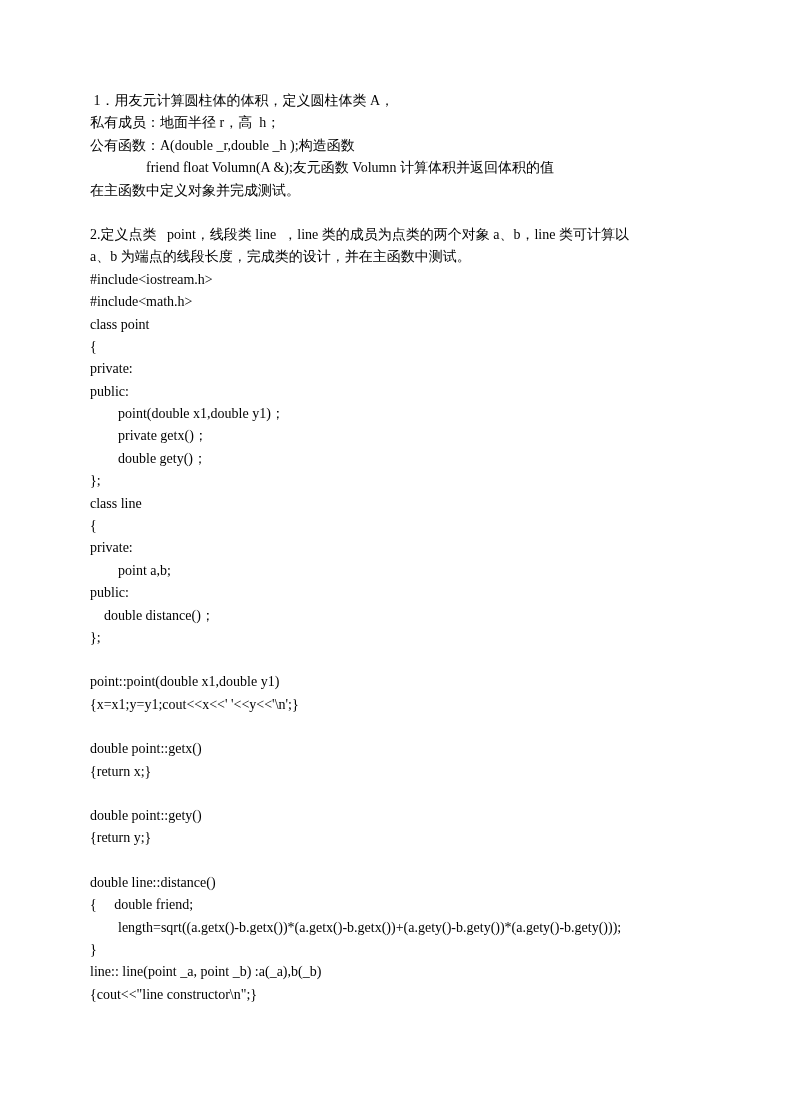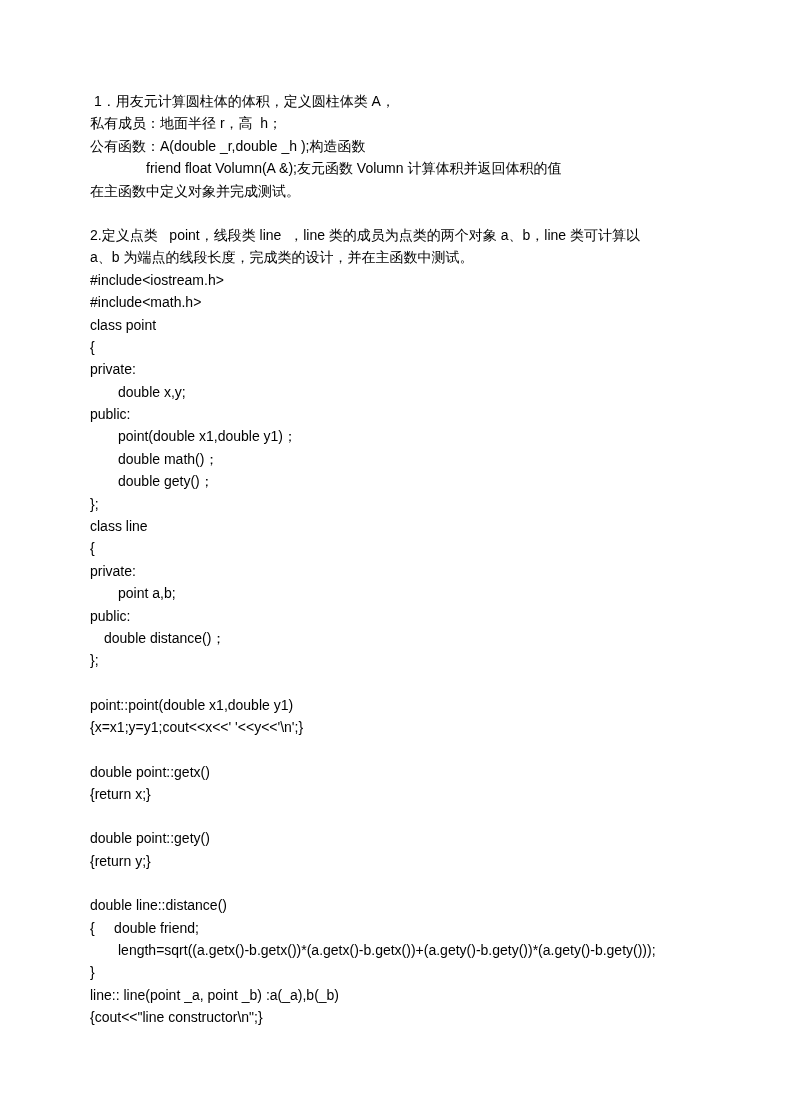--- a/index.html
+++ b/index.html
@@ -12,21 +12,21 @@
       height: 1120px;
       background: #ffffff;
       font-family: "Microsoft YaHei", "SimSun", Arial, sans-serif;
       font-size: 14px;
       line-height: 1.6;
       color: #000000;
       padding: 90px 90px 60px 90px;
     }
     .line {
       white-space: pre;
-      font-family: Liberation Sans, sans-serif;
+      font-family: Liberation Serif, serif;
     }
     .indent1 {
       padding-left: 28px;
     }
     .indent2 {
       padding-left: 56px;
     }
     .indent-small {
       padding-left: 14px;
     }
@@ -44,24 +44,23 @@
     <div class="line indent2">friend float Volumn(A &amp;);友元函数 Volumn 计算体积并返回体积的值</div>
     <div class="line ">在主函数中定义对象并完成测试。</div>
     <div class="blank"></div>
     <div class="line ">2.定义点类   point，线段类 line  ，line 类的成员为点类的两个对象 a、b，line 类可计算以</div>
     <div class="line ">a、b 为端点的线段长度，完成类的设计，并在主函数中测试。</div>
     <div class="line ">#include&lt;iostream.h&gt;</div>
     <div class="line ">#include&lt;math.h&gt;</div>
     <div class="line ">class point</div>
     <div class="line ">{</div>
     <div class="line ">private:</div>
-    <div class="line indent1">double x,y;</div>
     <div class="line ">public:</div>
     <div class="line indent1">point(double x1,double y1)；</div>
-    <div class="line indent1">double math()；</div>
+    <div class="line indent1">private getx()；</div>
     <div class="line indent1">double gety()；</div>
     <div class="line ">};</div>
     <div class="line ">class line</div>
     <div class="line ">{</div>
     <div class="line ">private:</div>
     <div class="line indent1">point a,b;</div>
     <div class="line ">public:</div>
     <div class="line indent-small">double distance()；</div>
     <div class="line ">};</div>
     <div class="blank"></div>

